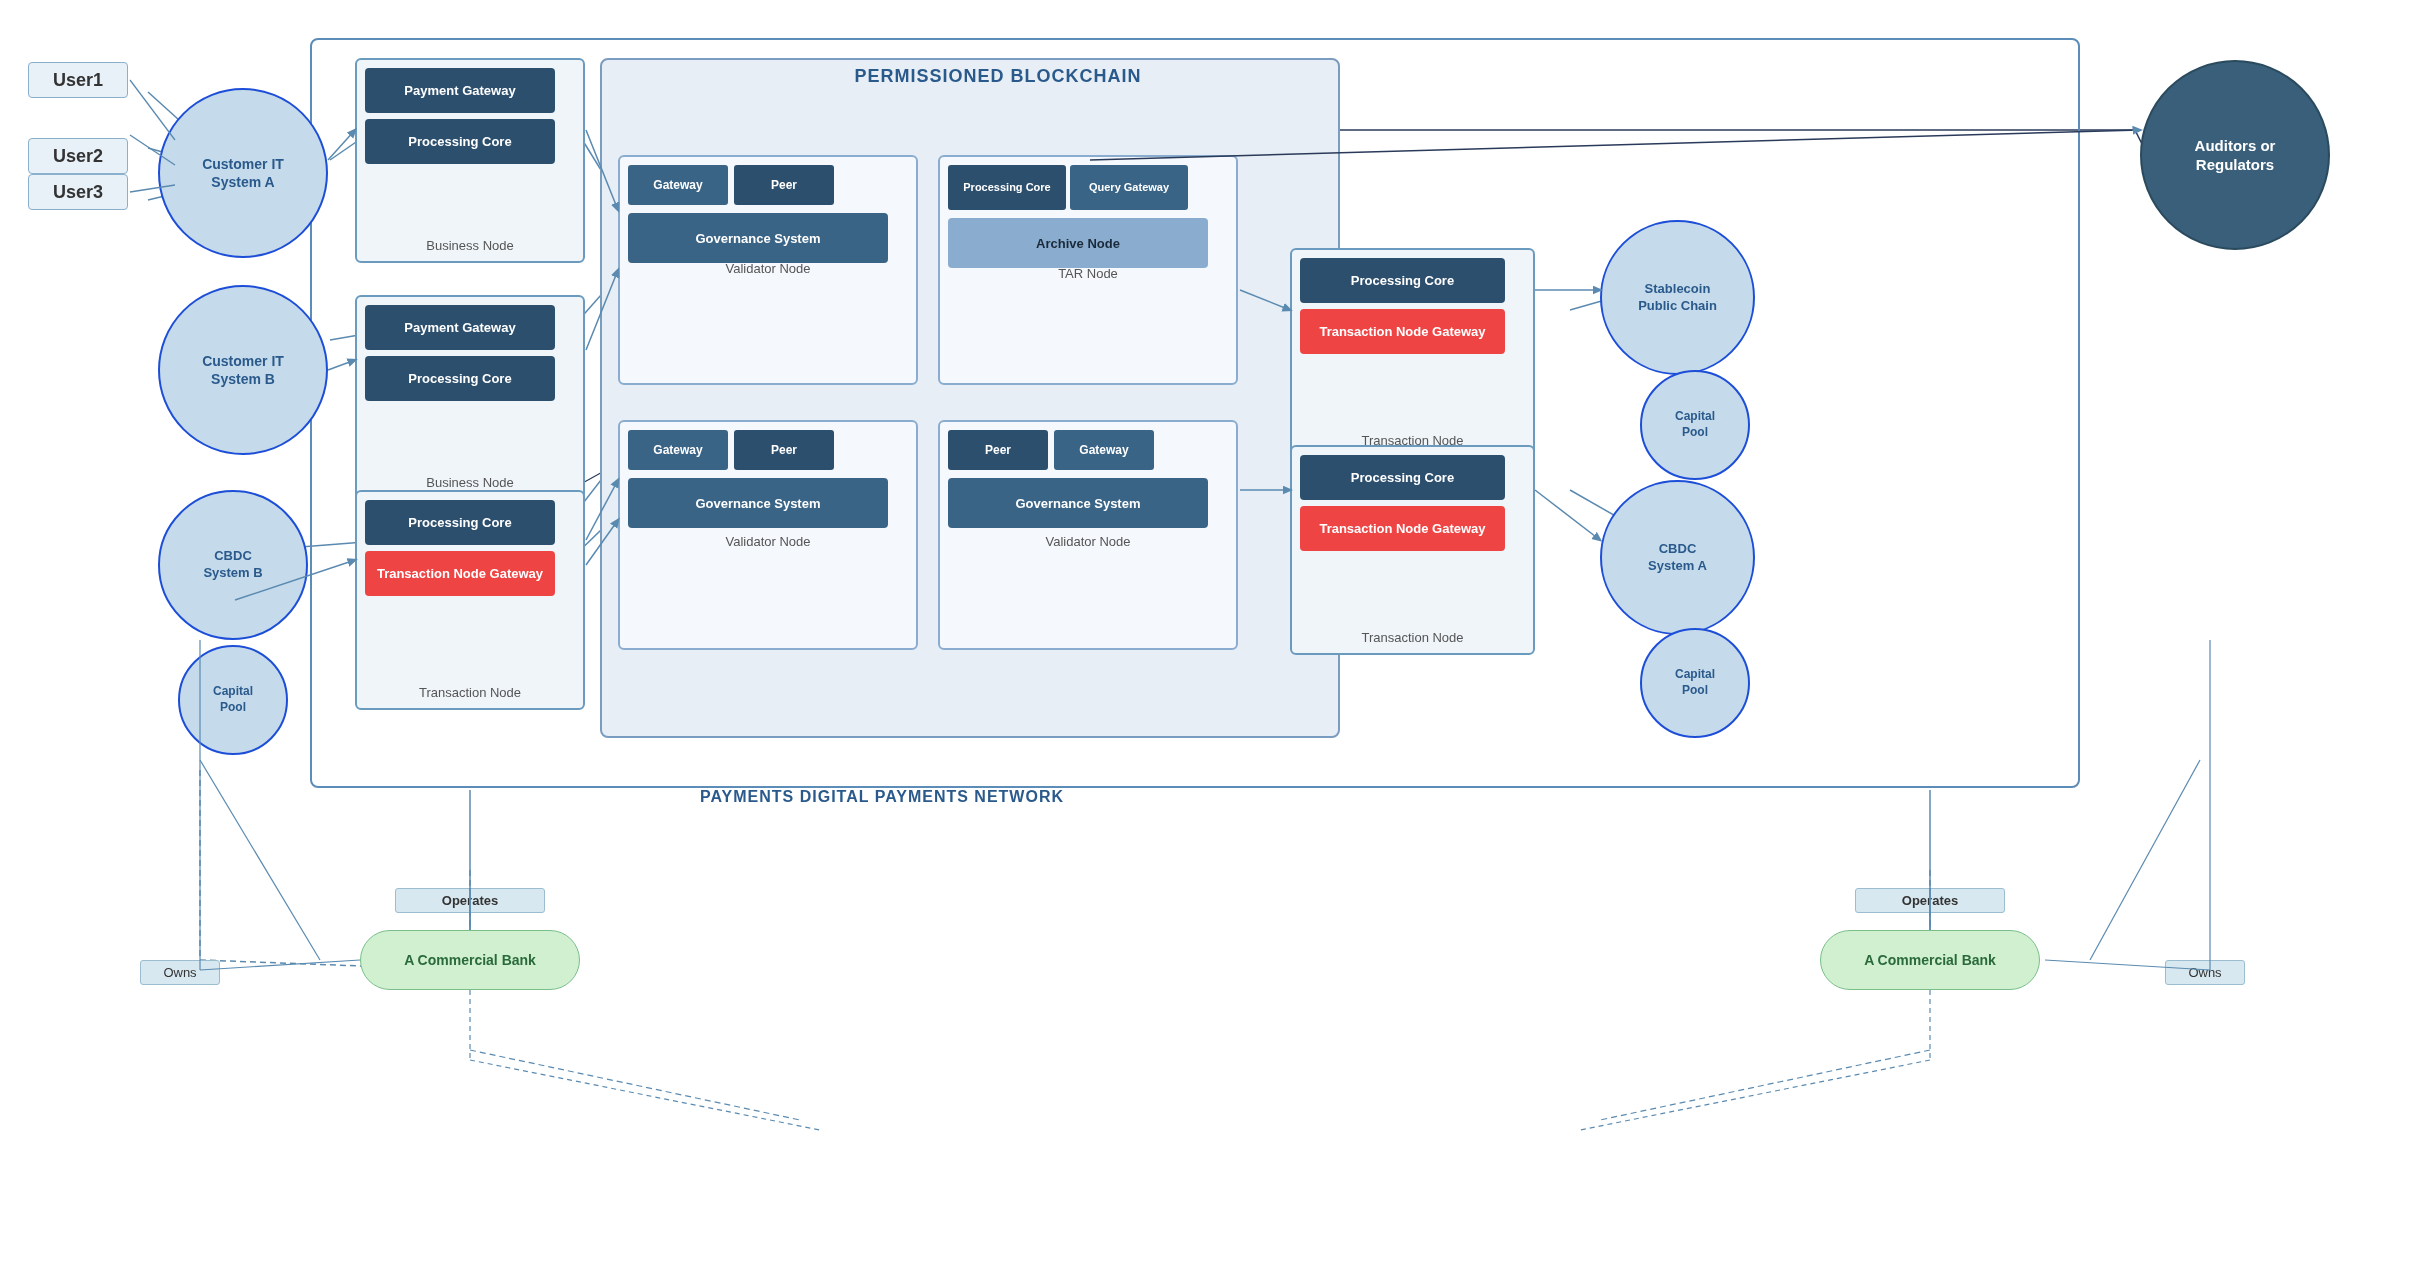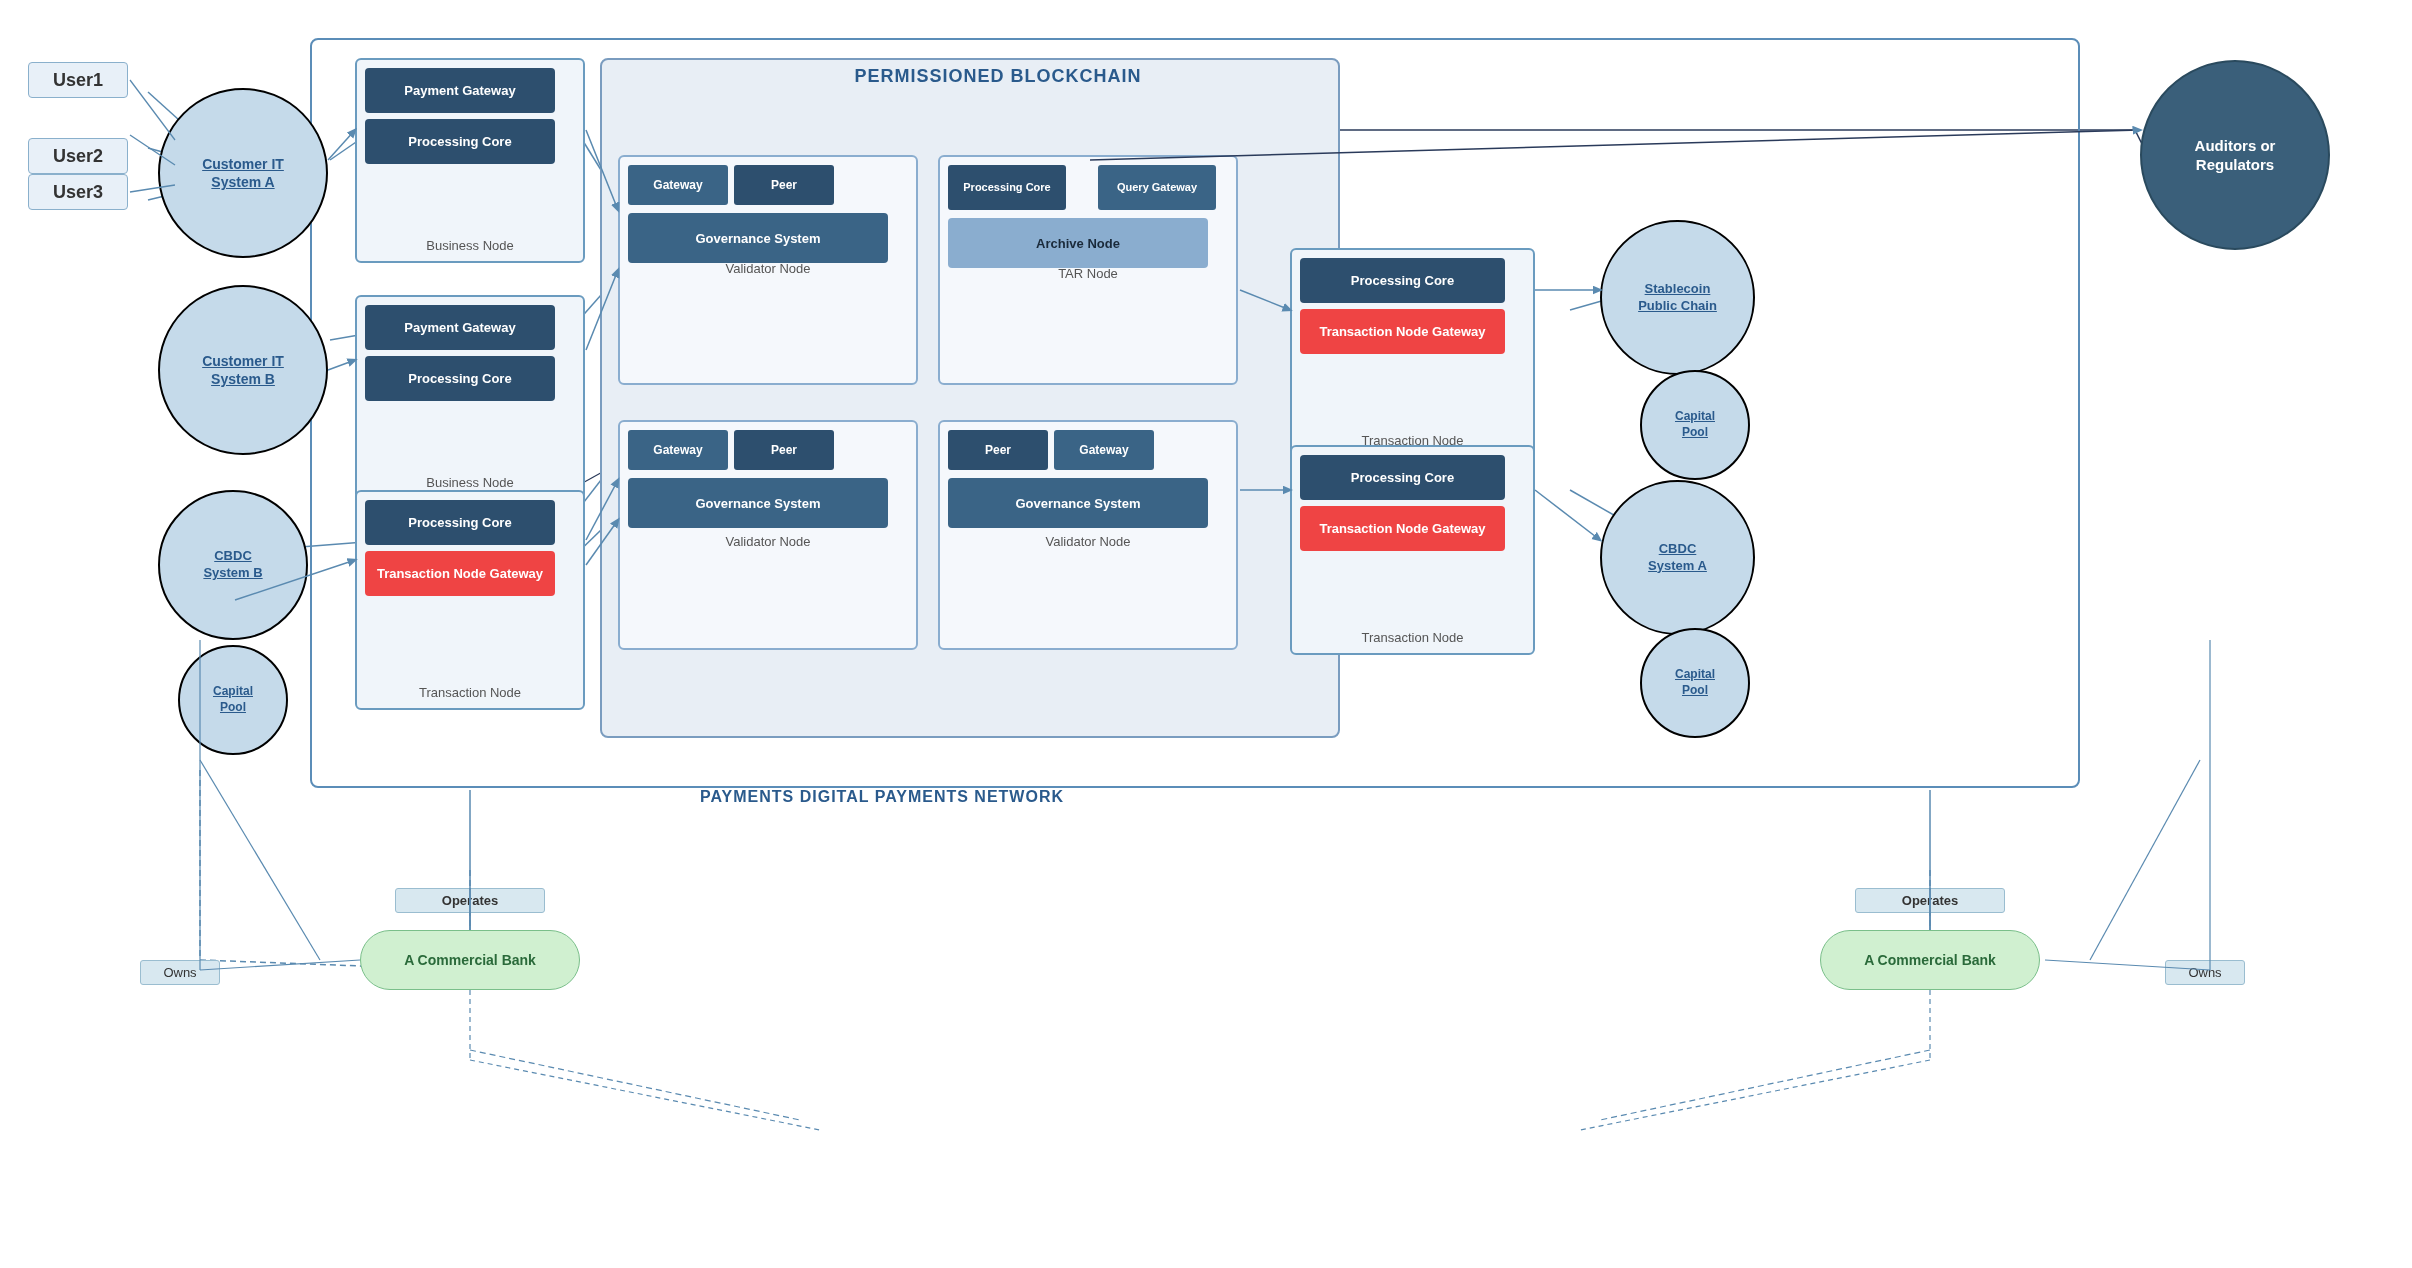--- a/index.html
+++ b/index.html
@@ -123,21 +123,21 @@
       border-radius: 50%;
       display: flex;
       align-items: center;
       justify-content: center;
       text-align: center;
       font-size: 15px;
       font-weight: bold;
       color: #2a5a8c;
       line-height: 1.3;
     }
-    .circle-light { background: #c5daea; border: 2px solid #000000; text-decoration: underline; }
+    .circle-light { background: #c5daea; border: 2px solid #1d4ed8; }
     .circle-dark { background: #3a5f7a; color: #fff; border: 2px solid #2a4a5e; }
 
     
     .user-box {
       position: absolute;
       border: 1.5px solid #8ab0cc;
       border-radius: 4px;
       background: #e8f0f8;
       font-size: 18px;
       color: #333;
@@ -307,21 +307,21 @@
     </div>
 
     <div class="comp-box comp-medium" style="width:260px; height:50px; font-size:13px;">Governance System</div>
     <div class="inner-node-label" style="bottom:8px; left:0; width:100%; font-size:13px; position:relative; text-align:center; margin-top:4px;">Validator Node</div>
   </div>
 
   <div class="inner-node-box" style="left:938px; top:155px; width:300px; height:230px;">
 
     <div style="display:flex; gap:4px; margin-bottom:8px;">
       <div class="mini-comp comp-dark" style="width:118px; height:45px; font-size:11px; line-height:1.2;">Processing Core</div>
-      <div class="mini-comp comp-medium" style="width:118px; height:45px; font-size:11px; line-height:1.2;margin-left:28px;">Query Gateway</div>
+      <div class="mini-comp comp-medium" style="width:118px; height:45px; font-size:11px; line-height:1.2;">Query Gateway</div>
     </div>
 
     <div class="comp-box" style="width:260px; height:50px; font-size:13px; background:#8aadcf; color:#1a2a3a;">Archive Node</div>
     <div class="inner-node-label" style="bottom:8px; left:0; width:100%; font-size:13px; position:relative; text-align:center; margin-top:4px;">TAR Node</div>
   </div>
 
   <div class="inner-node-box" style="left:618px; top:420px; width:300px; height:230px;">
     <div style="display:flex; gap:6px; margin-bottom:8px;">
       <div class="mini-comp comp-medium" style="width:100px; height:40px; font-size:12px;">Gateway</div>
       <div class="mini-comp comp-dark" style="width:100px; height:40px; font-size:12px; background:#2d4f6e;">Peer</div>

